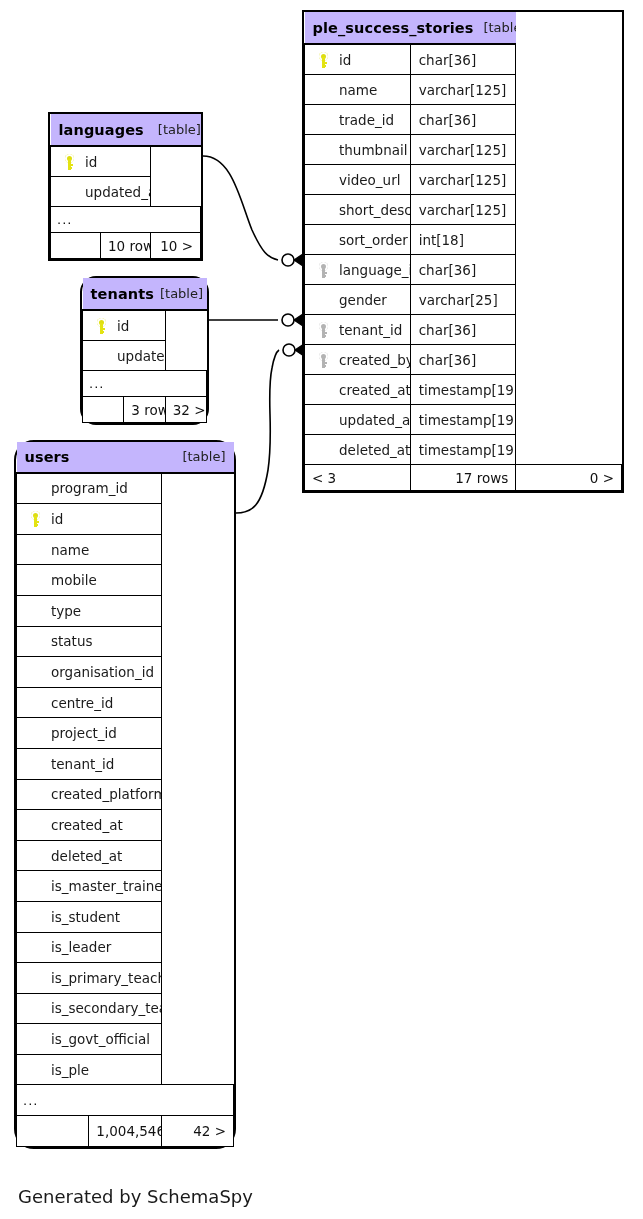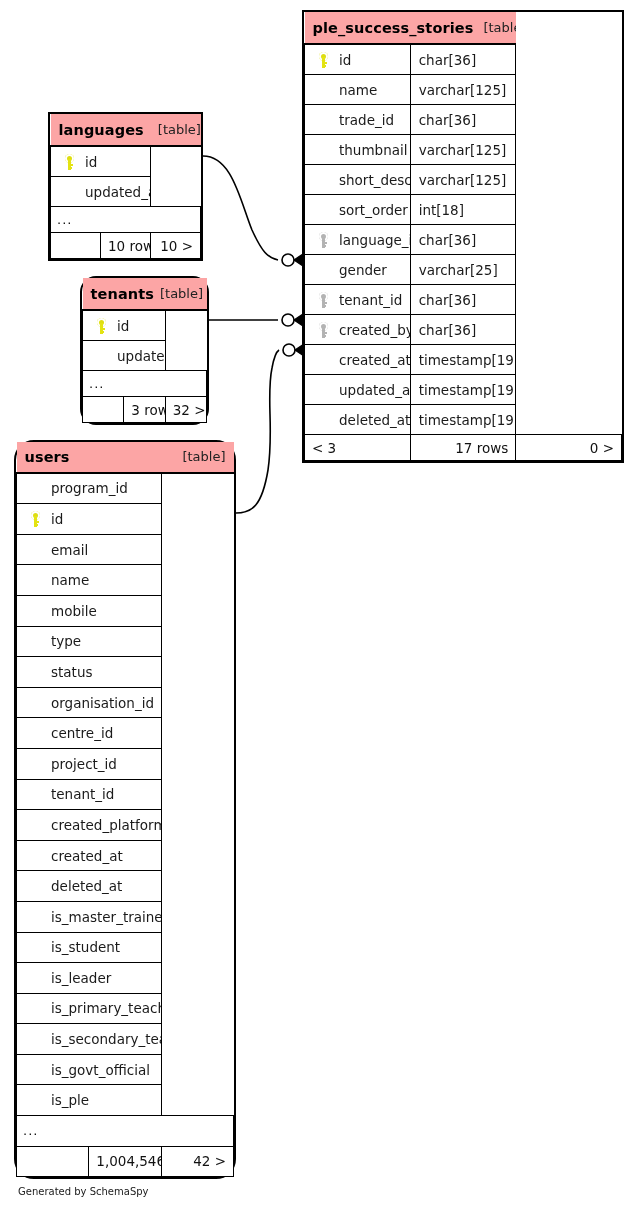--- a/index.html
+++ b/index.html
@@ -25,21 +25,21 @@
     font-size:13.5px;
     color:#1a1a1a;
     white-space:nowrap;
     overflow:hidden;
     vertical-align:middle;
     background:#ffffff;
   }
 
   
   .hdr td{
-    background:#fca5a5;
+    background:#c4b5fd;
     border:none;
     border-bottom:2px solid #000;
     height:31px;
     padding:0 8px;
   }
   .hdr-inner{display:flex;align-items:center;justify-content:space-between;gap:10px;}
   .tbl-name{font-weight:bold;font-size:14.5px;color:#000;letter-spacing:.1px;}
   .tbl-tag{font-size:13px;color:#222;font-weight:normal;}
 
   
@@ -88,21 +88,21 @@
   #node-users .foot td:nth-child(1){width:40px;}
   #node-users .foot td:nth-child(3){width:52px;}
   #node-users td{height:29.6px;}
 
   
   .edges{position:absolute;left:0;top:0;width:643px;height:1219px;pointer-events:none;}
 
   
   .caption{
     position:absolute;left:18px;top:1186px;
-    font-size:10px;color:#1a1a1a;
+    font-size:18px;color:#1a1a1a;
   }
 </style>
 </head>
 <body>
 
 <div class="canvas">
 
   <svg class="edges" viewBox="0 0 643 1219" width="643" height="1219">
     <g fill="none" stroke="#000000" stroke-width="1.6">
 
@@ -183,20 +183,29 @@
                 <span class="keyslot"></span>
                 <span class="collabel">thumbnail</span>
               </div>
             </td>
             <td class="typecell">varchar[125]</td>
           </tr>
           <tr>
             <td class="colcell">
               <div class="colrow">
                 <span class="keyslot"></span>
+                <span class="collabel">video_url</span>
+              </div>
+            </td>
+            <td class="typecell">varchar[125]</td>
+          </tr>
+          <tr>
+            <td class="colcell">
+              <div class="colrow">
+                <span class="keyslot"></span>
                 <span class="collabel">short_description</span>
               </div>
             </td>
             <td class="typecell">varchar[125]</td>
           </tr>
           <tr>
             <td class="colcell">
               <div class="colrow">
                 <span class="keyslot"></span>
                 <span class="collabel">sort_order</span>
@@ -432,28 +441,20 @@
                   </span>
                 </span>
                 <span class="collabel">id</span>
               </div>
             </td>
           </tr>
           <tr>
             <td class="colcell" colspan="2">
               <div class="colrow">
                 <span class="keyslot"></span>
-                <span class="collabel">email</span>
-              </div>
-            </td>
-          </tr>
-          <tr>
-            <td class="colcell" colspan="2">
-              <div class="colrow">
-                <span class="keyslot"></span>
                 <span class="collabel">name</span>
               </div>
             </td>
           </tr>
           <tr>
             <td class="colcell" colspan="2">
               <div class="colrow">
                 <span class="keyslot"></span>
                 <span class="collabel">mobile</span>
               </div>

